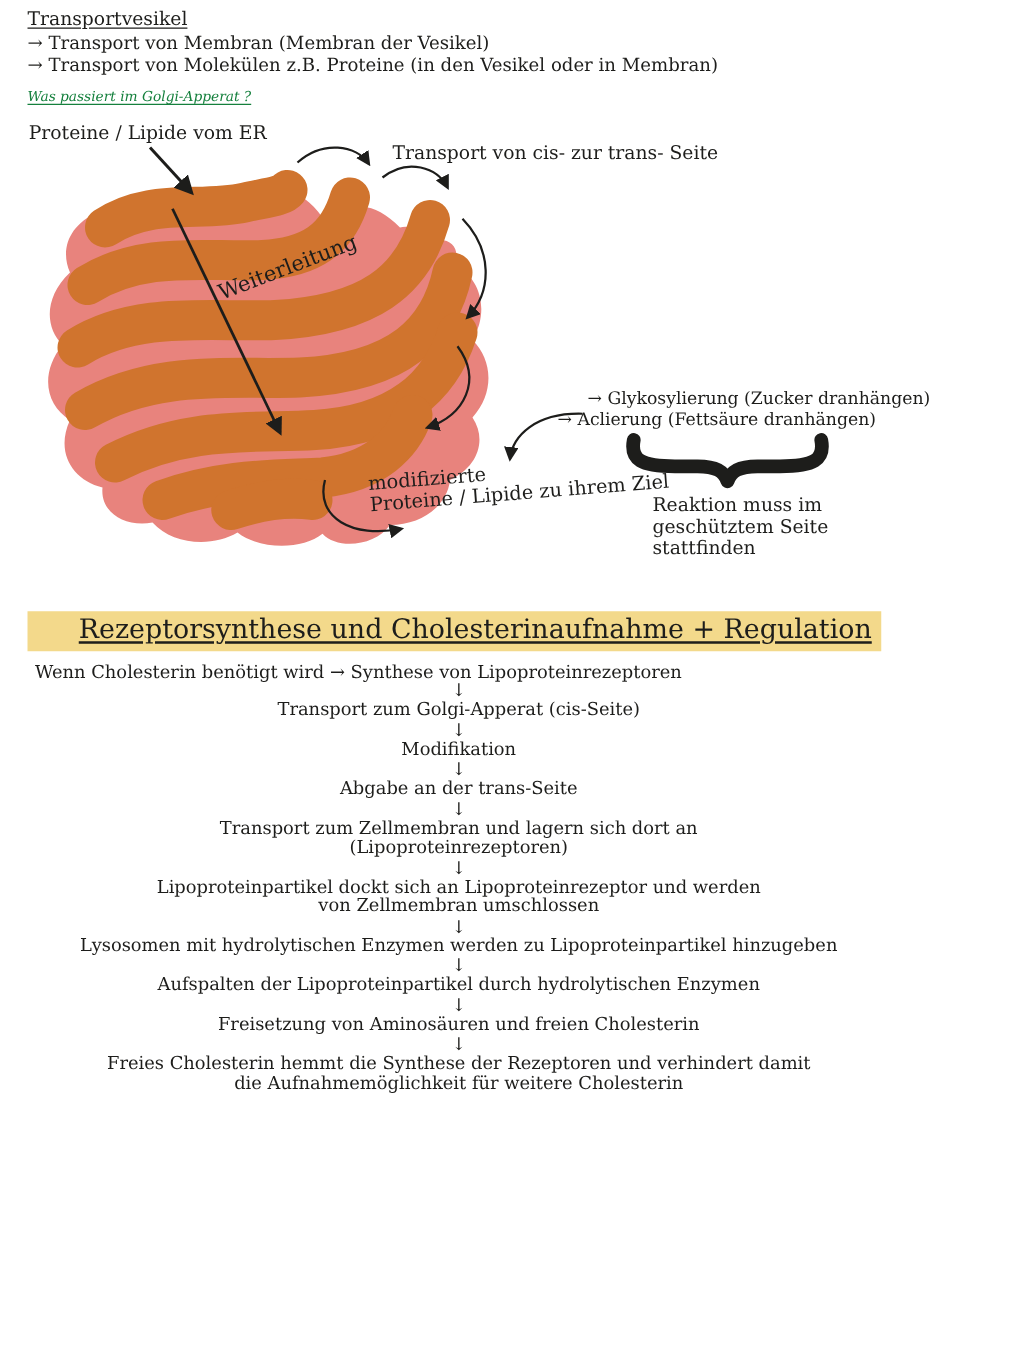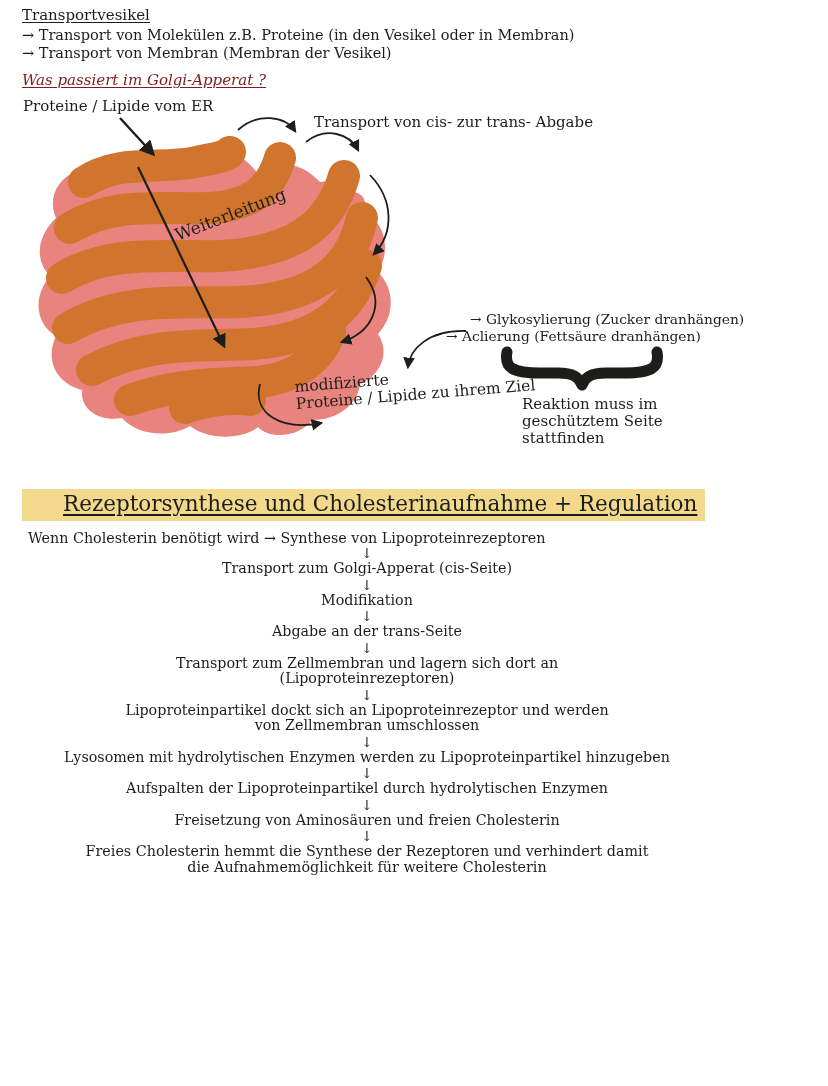--- a/index.html
+++ b/index.html
@@ -11,22 +11,22 @@
   }
   svg.art { position:absolute; left:0; top:0; }
   .lbl { position:absolute; white-space:nowrap; }
 
   .title {
     left:22px; top:6px; font-size:15px; 
     text-decoration:underline; text-underline-offset:2px;
   }
   .bullets { left:22px; top:26px; font-size:14.5px; line-height:18px; }
   .question {
-    left:22px; top:71px; font-size:15px; font-style:italic;
-    color:#7f1d1d; text-decoration:underline; text-underline-offset:2px;
+    left:22px; top:71px; font-size:11px; font-style:italic;
+    color:#15803d; text-decoration:underline; text-underline-offset:2px;
   }
 
   .lab-input     { left:23px;  top:97px;  font-size:15px; }
   .lab-cistrans  { left:314px; top:113px; font-size:15px; }
   .lab-weiter    { left:172px; top:226px; font-size:17px;
                    transform:rotate(-21deg); transform-origin:left top; }
   .lab-modified  { left:294px; top:379px; font-size:15.5px; line-height:17px;
                    transform:rotate(-4.5deg); transform-origin:left top; }
   .lab-glyko     { left:470px; top:311px; font-size:13.8px; }
   .lab-aclierung { left:446px; top:328px; font-size:13.8px; }
@@ -104,27 +104,27 @@
     </g>
 
     <path fill="none" stroke="#1d1d1b" stroke-width="11" stroke-linecap="round" stroke-linejoin="round" d="M 507,352 C 504,368 513,373 540,373 L 558,373
              C 573,373 579,377 582,385
              C 585,377 591,373 606,373 L 624,373
              C 651,373 660,368 657,352"></path>
   </svg>
 
   <div class="lbl title">Transportvesikel</div>
   <div class="bullets lbl">
+    <div>→ Transport von Membran (Membran der Vesikel)</div>
     <div>→ Transport von Molekülen z.B. Proteine (in den Vesikel oder in Membran)</div>
-    <div>→ Transport von Membran (Membran der Vesikel)</div>
   </div>
   <div class="lbl question">Was passiert im Golgi-Apperat ?</div>
 
   <div class="lbl lab-input">Proteine / Lipide vom ER</div>
-  <div class="lbl lab-cistrans">Transport von cis- zur trans- Abgabe</div>
+  <div class="lbl lab-cistrans">Transport von cis- zur trans- Seite</div>
   <div class="lbl lab-weiter">Weiterleitung</div>
   <div class="lbl lab-modified">
     <div>modifizierte</div>
     <div>Proteine / Lipide zu ihrem Ziel</div>
   </div>
   <div class="lbl lab-glyko">→ Glykosylierung (Zucker dranhängen)</div>
   <div class="lbl lab-aclierung">→ Aclierung (Fettsäure dranhängen)</div>
   <div class="lbl lab-reaction">
     <div>Reaktion muss im</div>
     <div>geschütztem Seite</div>

